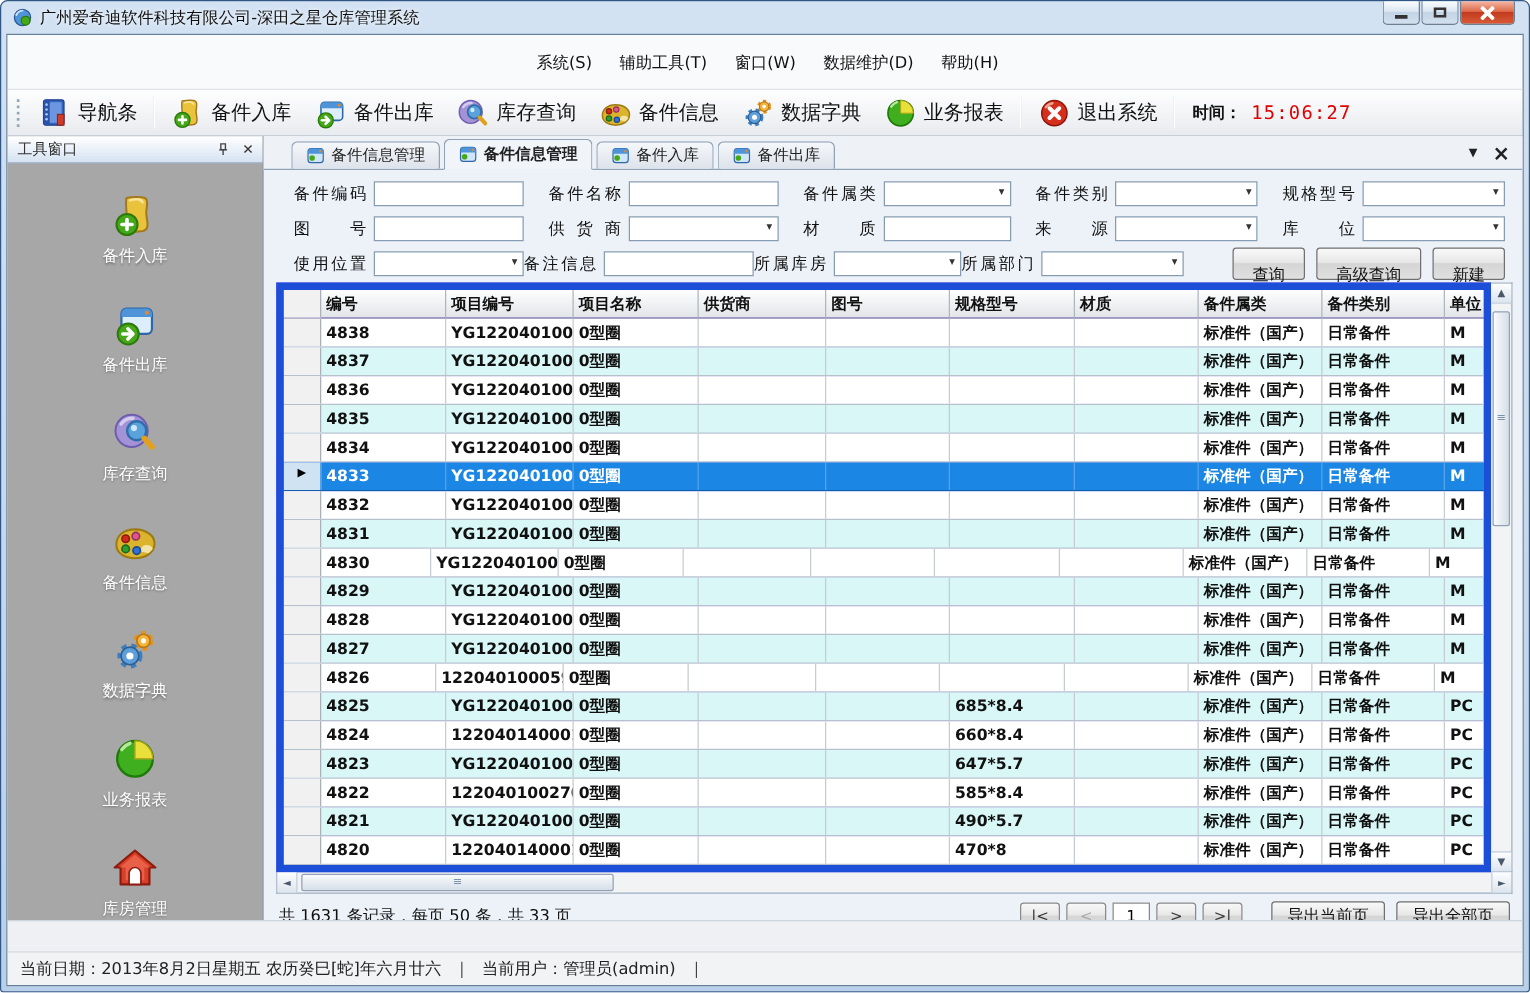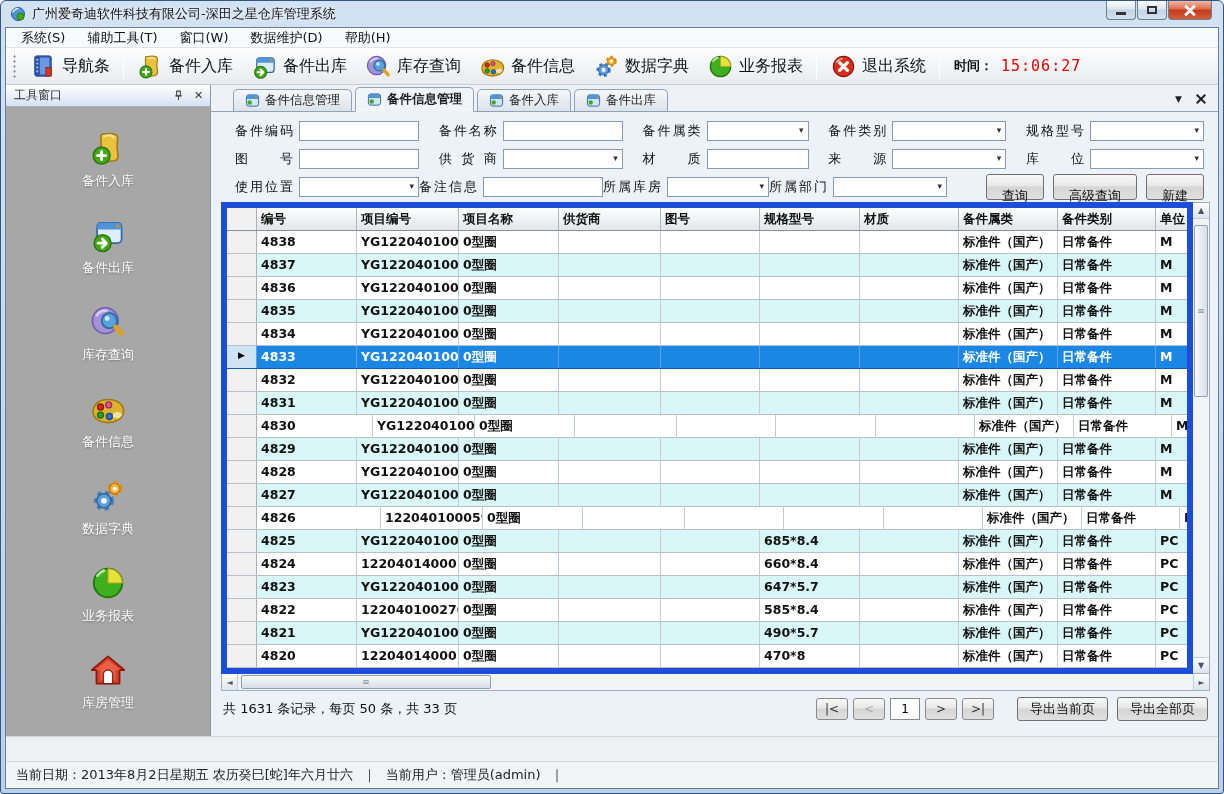--- a/index.html
+++ b/index.html
@@ -24,22 +24,22 @@
   .gl-max { width:10px; height:8px; border:2px solid #333; }
   .gl-x { position:relative; width:12px; height:12px; }
   .gl-x::before,.gl-x::after { content:""; position:absolute; left:-1px; top:5px; width:14px; height:3px;
     background:#fff; border-radius:1px; }
   .gl-x::before { transform:rotate(45deg); } .gl-x::after { transform:rotate(-45deg); }
 
   
   .app { flex:1; margin:0 4px 4px; background:#f0f0f0; border:1px solid #66809c;
     display:flex; flex-direction:column; min-height:0; overflow:hidden; }
 
-  .menubar { height:20px; flex:none; display:flex; align-items:center;
-    background:#f8fafb; border-bottom:1px solid #e0e4ea; padding-left:4px; }
+  .menubar { height:44px; flex:none; display:flex; align-items:center;
+    background:#f8fafb; border-bottom:1px solid #e0e4ea; padding-left:4px;justify-content:center; }
   .menu-item { padding:4px 11px; font-size:13px; color:#111; cursor:default; }
 
   .toolbar { height:37px; flex:none; display:flex; align-items:center;
     background:linear-gradient(#fefefe,#e8ebef); border-bottom:1px solid #c8cdd5; padding:0 4px; }
   .tb-grip { width:5px; height:24px; margin:0 4px 0 2px;
     background-image:radial-gradient(circle,#93a5b8 1.1px,transparent 1.2px); background-size:5px 5px; }
   .tb-items { display:flex; align-items:center; height:100%; }
   .tb-btn { display:flex; align-items:center; gap:5px; padding:3px 9px; font-size:16px;
     color:#111; cursor:default; border-radius:3px; }
   .tb-icon { width:27px; height:27px; flex:none; } .tb-icon svg{ width:100%; height:100%; }
@@ -634,21 +634,21 @@
                   <div class="g-cell" style="width: 102px;">&nbsp;</div>
                   <div class="g-cell" style="width: 99px;">&nbsp;</div>
                   <div class="g-cell" style="width: 100px;">&nbsp;</div>
                   <div class="g-cell" style="width: 99px;">&nbsp;</div>
                   <div class="g-cell" style="width: 99px;">标准件（国产）</div>
                   <div class="g-cell" style="width: 98px;">日常备件</div>
                   <div class="g-cell" style="width: 80px;">M</div>
                 </div>
                 <div class="g-row body">
                   <div class="g-cell rowhead" style="width: 30px;"></div>
-                  <div class="g-cell" style="width: 116px;">4830</div>
+                  <div class="g-cell" style="width: 88px;">4830</div>
                   <div class="g-cell" style="width: 102px;">YG12204010085</div>
                   <div class="g-cell" style="width: 100px;">0型圈</div>
                   <div class="g-cell" style="width: 102px;">&nbsp;</div>
                   <div class="g-cell" style="width: 99px;">&nbsp;</div>
                   <div class="g-cell" style="width: 100px;">&nbsp;</div>
                   <div class="g-cell" style="width: 99px;">&nbsp;</div>
                   <div class="g-cell" style="width: 99px;">标准件（国产）</div>
                   <div class="g-cell" style="width: 98px;">日常备件</div>
                   <div class="g-cell" style="width: 80px;">M</div>
                 </div>
@@ -686,21 +686,21 @@
                   <div class="g-cell" style="width: 102px;">&nbsp;</div>
                   <div class="g-cell" style="width: 99px;">&nbsp;</div>
                   <div class="g-cell" style="width: 100px;">&nbsp;</div>
                   <div class="g-cell" style="width: 99px;">&nbsp;</div>
                   <div class="g-cell" style="width: 99px;">标准件（国产）</div>
                   <div class="g-cell" style="width: 98px;">日常备件</div>
                   <div class="g-cell" style="width: 80px;">M</div>
                 </div>
                 <div class="g-row body">
                   <div class="g-cell rowhead" style="width: 30px;"></div>
-                  <div class="g-cell" style="width: 124px;">4826</div>
+                  <div class="g-cell" style="width: 92px;">4826</div>
                   <div class="g-cell" style="width: 102px;">1220401000599</div>
                   <div class="g-cell" style="width: 100px;">0型圈</div>
                   <div class="g-cell" style="width: 102px;">&nbsp;</div>
                   <div class="g-cell" style="width: 99px;">&nbsp;</div>
                   <div class="g-cell" style="width: 100px;">&nbsp;</div>
                   <div class="g-cell" style="width: 99px;">&nbsp;</div>
                   <div class="g-cell" style="width: 99px;">标准件（国产）</div>
                   <div class="g-cell" style="width: 98px;">日常备件</div>
                   <div class="g-cell" style="width: 80px;">M</div>
                 </div>

